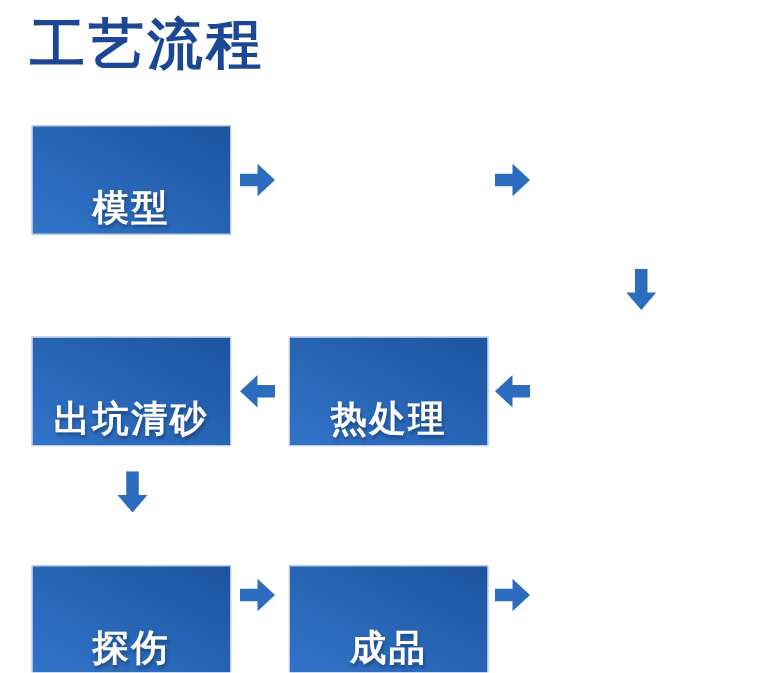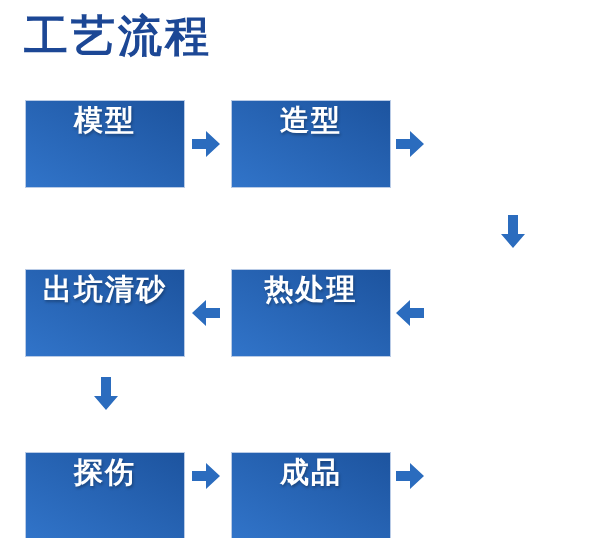--- a/index.html
+++ b/index.html
@@ -8,21 +8,21 @@
     background:var(--background,#ffffff);
     font-family:"Liberation Sans","DejaVu Sans",sans-serif;
   }
   .title{
     position:absolute;left:24px;top:10px;margin:0;
     font-size:44px;line-height:1.2;font-weight:900;letter-spacing:3px;
     color:var(--title-color,#1c4795);
   }
   .box{
     position:absolute;width:160px;height:88px;box-sizing:border-box;
-    display:flex;align-items:flex-start;justify-content:center;
+    display:flex;align-items:flex-end;justify-content:center;
     background:linear-gradient(to bottom left,var(--box-dark,#1d549f),var(--box-light,#3174c9));
     border:1px solid var(--box-border,#b9cbe6);
   }
   .box .label{
     color:var(--box-text,#ffffff);
     font-size:29px;font-weight:700;letter-spacing:2px;white-space:nowrap;
     text-shadow:1px 2px 3px rgba(0,0,0,0.30);
   }
   
   .c1{left:25px}.c2{left:231px}.c3{left:433px}
@@ -46,23 +46,20 @@
 
   <h1 class="title">工艺流程</h1>
 
   <div class="box c1 r1">
     <span class="label">模型</span>
   </div>
   <div class="arrow a-r1a">
     <svg width="28" height="26" viewBox="0 0 28 26">
         <polygon fill="currentColor" points="0,8 14,8 14,0 28,13 14,26 14,18 0,18"></polygon>
       </svg>
-  </div>
-  <div class="box c2 r1">
-    <span class="label">造型</span>
   </div>
   <div class="arrow a-r1b">
     <svg width="28" height="26" viewBox="0 0 28 26">
         <polygon fill="currentColor" points="0,8 14,8 14,0 28,13 14,26 14,18 0,18"></polygon>
       </svg>
   </div>
 
   <div class="arrow a-d1">
     <svg width="24" height="33" viewBox="0 0 24 33">
         <polygon fill="currentColor" points="7,0 17,0 17,19 24,19 12,33 0,19 7,19"></polygon>

